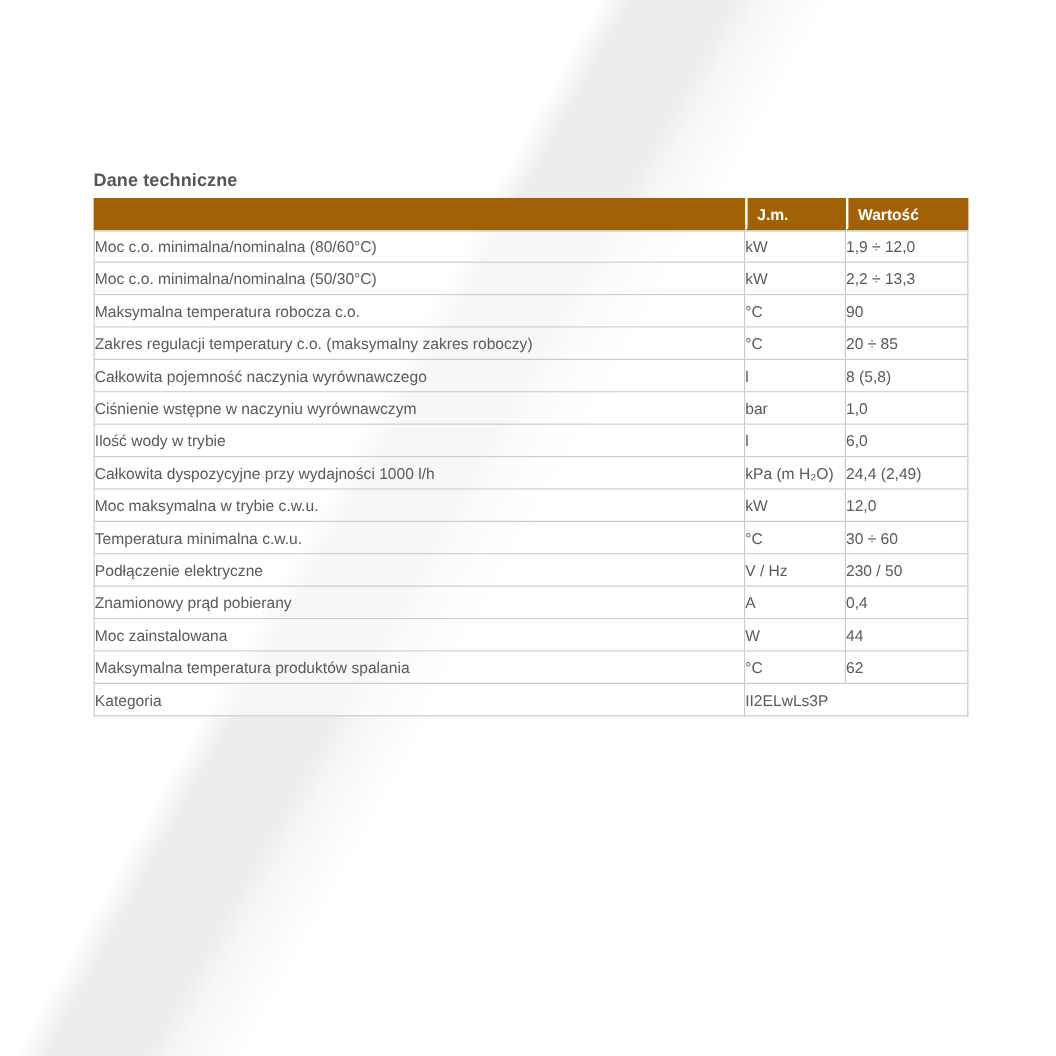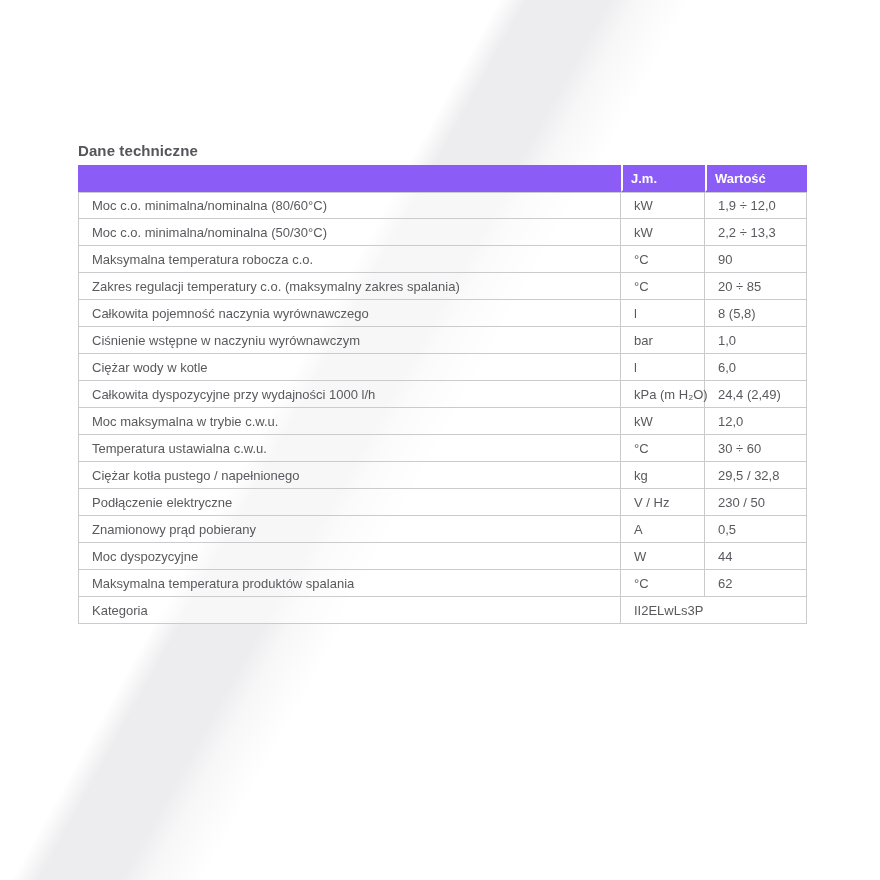--- a/index.html
+++ b/index.html
@@ -39,39 +39,39 @@
     position: absolute;
     left: 78px;
     top: 165px;
     width: 729px;
     border-collapse: separate;
     border-spacing: 0;
     table-layout: fixed;
   }
 
   table.tech-table th {
-    background: #8b5cf6;
+    background: #a16207;
     color: #ffffff;
     font-size: 13px;
     font-weight: 700;
     text-align: left;
     padding: 5px 8px 4px 8px;
     height: 27px;
     border-bottom: 2px solid rgba(255,255,255,0);
   }
   table.tech-table th + th {
     border-left: 2px solid #ffffff;
   }
 
   table.tech-table td {
     background: rgba(255,255,255,0.55);
     color: #5a5a5e;
     font-size: 13px;
     line-height: 19px;
-    padding: 3px 13px;
+    padding: 3px 0;
     height: 27px;
     vertical-align: middle;
     border-right: 1px solid #cbcbcd;
     border-bottom: 1px solid #cbcbcd;
     white-space: nowrap;
     overflow: visible;
   }
   table.tech-table td:first-child {
     border-left: 1px solid #cbcbcd;
   }
@@ -109,71 +109,66 @@
           <td>Moc c.o. minimalna/nominalna (50/30°C)</td>
           <td>kW</td>
           <td>2,2 ÷ 13,3</td>
         </tr>
         <tr>
           <td>Maksymalna temperatura robocza c.o.</td>
           <td>°C</td>
           <td>90</td>
         </tr>
         <tr>
-          <td>Zakres regulacji temperatury c.o. (maksymalny zakres spalania)</td>
+          <td>Zakres regulacji temperatury c.o. (maksymalny zakres roboczy)</td>
           <td>°C</td>
           <td>20 ÷ 85</td>
         </tr>
         <tr>
           <td>Całkowita pojemność naczynia wyrównawczego</td>
           <td>l</td>
           <td>8 (5,8)</td>
         </tr>
         <tr>
           <td>Ciśnienie wstępne w naczyniu wyrównawczym</td>
           <td>bar</td>
           <td>1,0</td>
         </tr>
         <tr>
-          <td>Ciężar wody w kotle</td>
+          <td>Ilość wody w trybie</td>
           <td>l</td>
           <td>6,0</td>
         </tr>
         <tr>
           <td>Całkowita dyspozycyjne przy wydajności 1000 l/h</td>
           <td>kPa (m H₂O)</td>
           <td>24,4 (2,49)</td>
         </tr>
         <tr>
           <td>Moc maksymalna w trybie c.w.u.</td>
           <td>kW</td>
           <td>12,0</td>
         </tr>
         <tr>
-          <td>Temperatura ustawialna c.w.u.</td>
+          <td>Temperatura minimalna c.w.u.</td>
           <td>°C</td>
           <td>30 ÷ 60</td>
-        </tr>
-        <tr>
-          <td>Ciężar kotła pustego / napełnionego</td>
-          <td>kg</td>
-          <td>29,5 / 32,8</td>
         </tr>
         <tr>
           <td>Podłączenie elektryczne</td>
           <td>V / Hz</td>
           <td>230 / 50</td>
         </tr>
         <tr>
           <td>Znamionowy prąd pobierany</td>
           <td>A</td>
-          <td>0,5</td>
+          <td>0,4</td>
         </tr>
         <tr>
-          <td>Moc dyspozycyjne</td>
+          <td>Moc zainstalowana</td>
           <td>W</td>
           <td>44</td>
         </tr>
         <tr>
           <td>Maksymalna temperatura produktów spalania</td>
           <td>°C</td>
           <td>62</td>
         </tr>
         <tr>
           <td>Kategoria</td>

